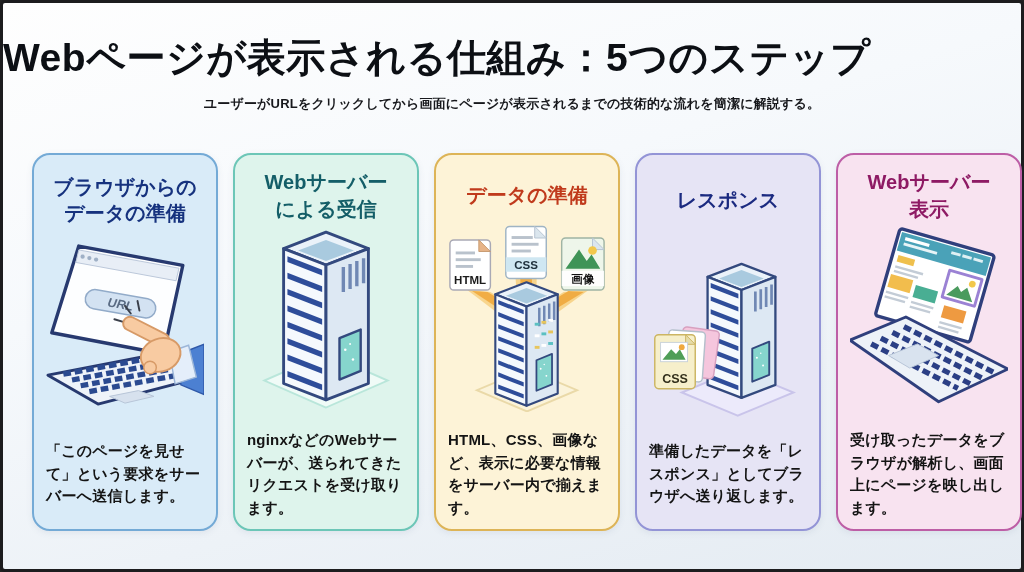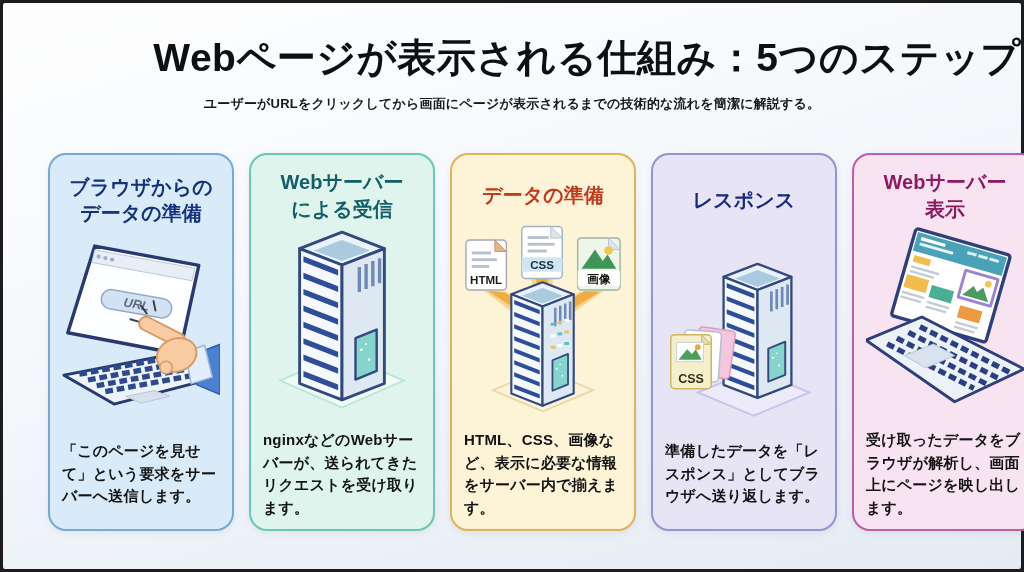--- a/index.html
+++ b/index.html
@@ -7,29 +7,29 @@
     width:1024px;height:572px;overflow:hidden;
     font-family:"Liberation Sans","DejaVu Sans",sans-serif;
     background:#222;
   }
   .frame{
     position:absolute;inset:0;
     border:3px solid #1c1c1e;border-radius:5px;box-sizing:border-box;
     background:linear-gradient(163deg,#fefefe 0%,#f6f9fc 38%,#e4ebf2 100%);
   }
   .page-title{
-    margin:0;padding-top:28px;text-align:right;
+    margin:0;padding-top:28px;text-align:left;
     font-size:39px;font-weight:800;color:#0c0f14;letter-spacing:.5px;
   }
   .page-subtitle{
     margin:10px 0 0;text-align:center;
     font-size:13px;font-weight:700;color:#17181c;letter-spacing:.2px;
   }
   .cards{
-    position:absolute;left:45px;right:39px;top:150px;height:378px;
+    position:absolute;left:29px;right:39px;top:150px;height:378px;
     display:flex;gap:15px;
   }
   .card{
     flex:1;box-sizing:border-box;
     background:var(--card-bg,#eee);
     border:2px solid var(--card-border,#999);
     border-radius:18px;
     padding:12px 12px 10px;
     display:flex;flex-direction:column;
     box-shadow:0 2px 6px rgba(90,110,140,.10);

